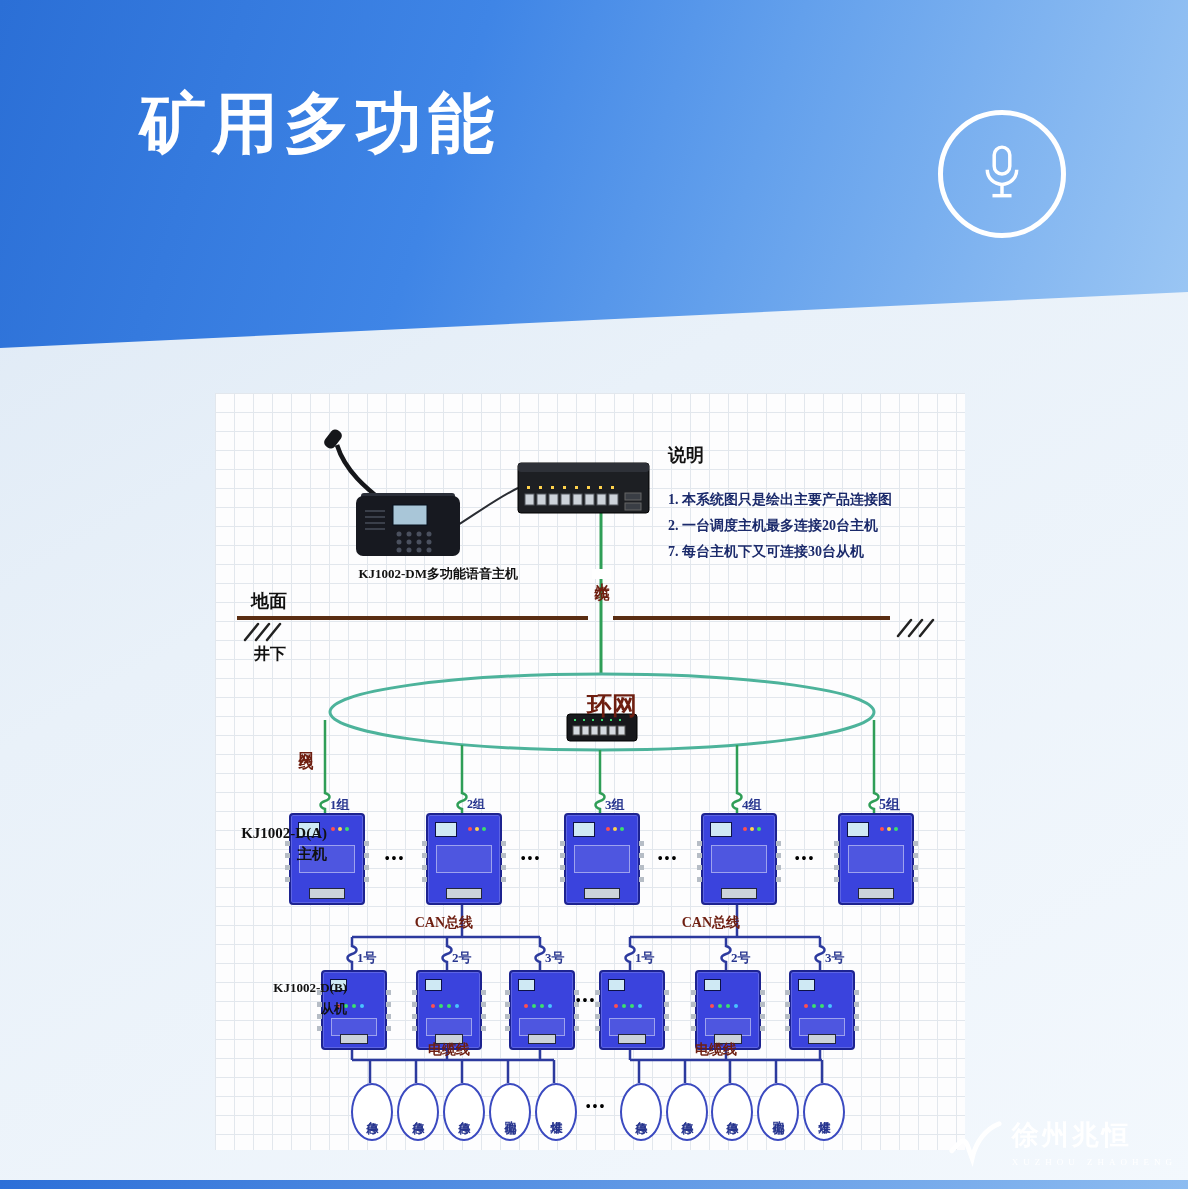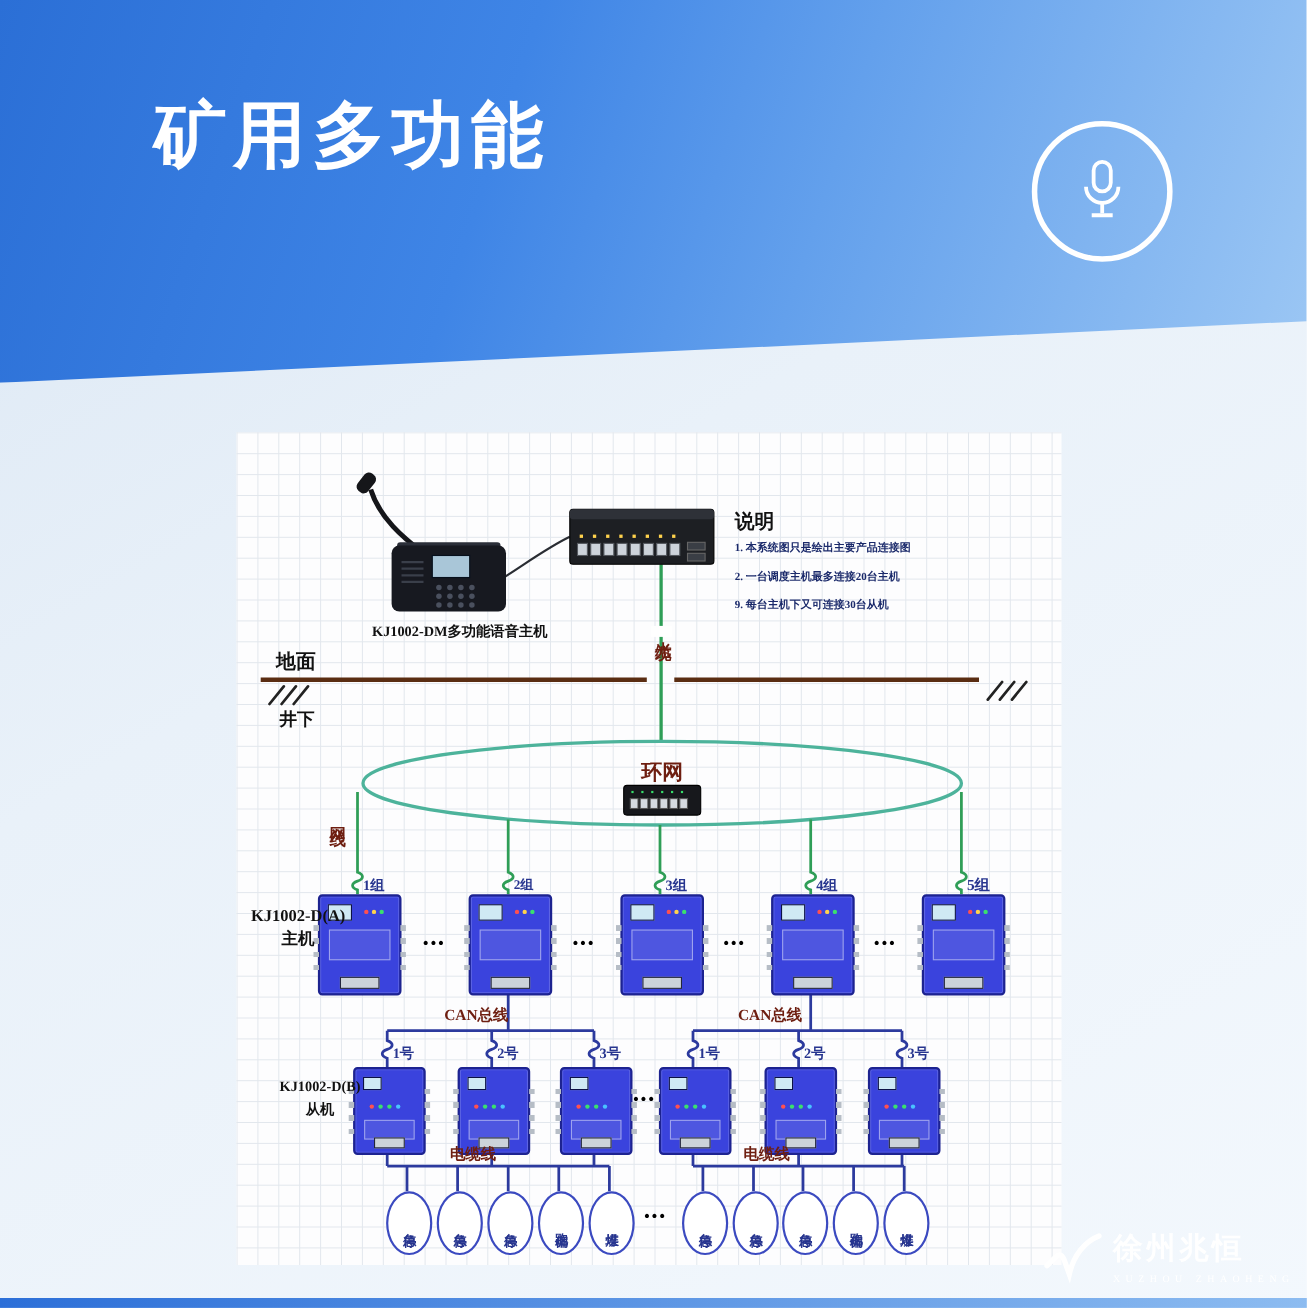--- a/index.html
+++ b/index.html
@@ -40,24 +40,24 @@
   .slave i.stub{top:18px;height:44px;}
   .dev i.plate{left:50%;bottom:4px;transform:translateX(-50%);width:34px;height:9px;background:#ccd3da;border:1px solid #23263c;}
   .slave i.plate{width:26px;height:8px;}
   .dev i.mod{left:8px;right:8px;top:30px;height:26px;border:1px solid rgba(255,255,255,.45);background:rgba(255,255,255,.10);}
   .slave i.mod{top:46px;height:16px;}
 
   
   .d-label{position:absolute;font-weight:bold;color:#111;white-space:nowrap;}
   .maroon{color:#6e1e10;}
   .navy{color:#27358f;}
-  .note{position:absolute;font-weight:bold;color:#1b2a6b;font-size:10px;white-space:nowrap;}
+  .note{position:absolute;font-weight:bold;color:#1b2a6b;font-size:14px;white-space:nowrap;}
   .v-label{writing-mode:vertical-rl;text-orientation:upright;letter-spacing:3px;
            font-size:15px;background:#fff;padding:2px 0;}
-  .center{text-align:center;}
+  .center{text-align:right;}
   .dots{position:absolute;width:30px;text-align:center;font-weight:bold;color:#000;
         font-size:14px;letter-spacing:2px;}
   .sensor{position:absolute;top:690px;width:38px;height:54px;border:2px solid #3b4ac0;
           border-radius:50%;background:#fff;display:flex;align-items:center;justify-content:center;}
   .sensor span{writing-mode:vertical-rl;text-orientation:upright;font-size:12px;
                font-weight:bold;color:#27358f;letter-spacing:1px;}
 
   
   .brand{position:absolute;right:30px;bottom:22px;display:flex;align-items:center;gap:10px;color:#fff;}
   .brand-cn{font-size:27px;font-weight:bold;letter-spacing:3px;}
@@ -279,29 +279,29 @@
         <i class="scr"></i>
         <i class="led"></i>
         <i class="stub l"></i>
         <i class="stub r"></i>
         <i class="mod"></i>
         <i class="plate"></i>
       </div>
 
     <div class="d-label center" style="left:103px;top:172px;width:200px;font-size:13px">KJ1002-DM多功能语音主机</div>
 
-    <div class="d-label" style="left:453px;top:69px;font-size:18px">说明</div>
+    <div class="d-label" style="left:453px;top:50px;font-size:18px">说明</div>
     <div class="note" style="left:453px;top:98px">1. 本系统图只是绘出主要产品连接图</div>
     <div class="note" style="left:453px;top:124px">2. 一台调度主机最多连接20台主机</div>
-    <div class="note" style="left:453px;top:150px">9. 每台主机下又可连接30台从机</div>
+    <div class="note" style="left:453px;top:150px">7. 每台主机下又可连接30台从机</div>
 
     <div class="d-label v-label maroon" style="left:377px;top:176px">光缆</div>
     <div class="d-label" style="left:36px;top:196px;font-size:18px">地面</div>
     <div class="d-label" style="left:39px;top:251px;font-size:16px">井下</div>
-    <div class="d-label center maroon" style="left:352px;top:296px;width:70px;font-size:19px">环网</div>
+    <div class="d-label center maroon" style="left:352px;top:296px;width:70px;font-size:25px">环网</div>
     <div class="d-label v-label maroon" style="left:81px;top:345px;background:transparent">网线</div>
 
     <div class="d-label center maroon" style="left:178px;top:521px;width:80px;font-size:14px">CAN总线</div>
     <div class="d-label center maroon" style="left:445px;top:521px;width:80px;font-size:14px">CAN总线</div>
     <div class="d-label center maroon" style="left:175px;top:648px;width:80px;font-size:14px">电缆线</div>
     <div class="d-label center maroon" style="left:442px;top:648px;width:80px;font-size:14px">电缆线</div>
 
     <div class="d-label center" style="left:0;top:430px;width:112px;font-size:15px;line-height:21px">
       <div>KJ1002-D(A)</div>
       <div>主机</div>

